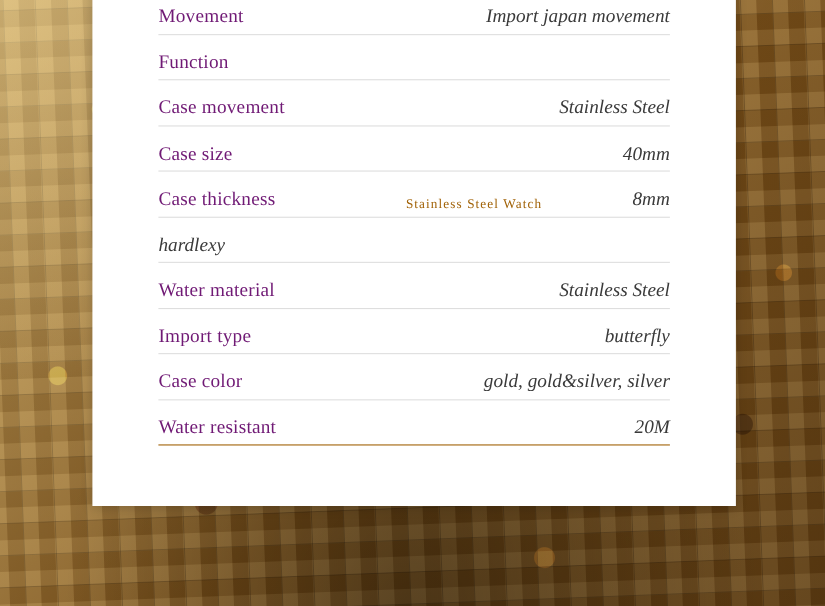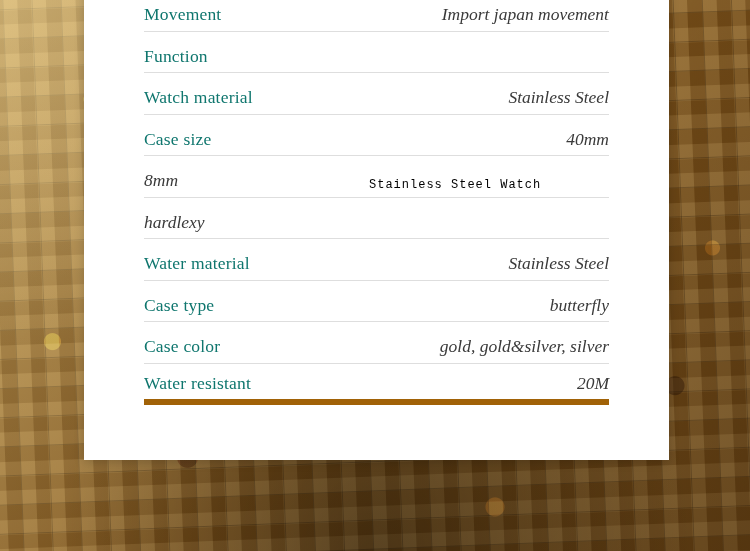--- a/index.html
+++ b/index.html
@@ -93,27 +93,27 @@
   .spec-row {
     display: flex;
     align-items: flex-end;
     justify-content: space-between;
     height: 41.5px;
     border-bottom: 1px solid #dedede;
     padding-bottom: 2px;
     box-sizing: border-box;
   }
   .spec-row:last-child {
-    border-bottom: 6px solid #a16207;
+    border-bottom: 1px solid #a16207;
   }
 
   .spec-label {
     font-family: "Liberation Serif", serif;
     font-size: 17.5px;
-    color: #0f766e;
+    color: #701a75;
     letter-spacing: 0.2px;
     line-height: 1;
     padding-bottom: 5px;
     white-space: nowrap;
   }
 
   .spec-value {
     font-family: "Liberation Serif", serif;
     font-style: italic;
     font-size: 17.5px;
@@ -122,23 +122,23 @@
     padding-bottom: 5px;
     text-align: left;
     white-space: nowrap;
   }
 
   
   .ghost-text {
     position: absolute;
     left: 285px;
     top: 196px;
-    font-family: Liberation Mono, monospace;
+    font-family: Liberation Serif, serif;
     font-size: 12px;
-    color: #000000;
+    color: #a16207;
     letter-spacing: 1px;
     white-space: nowrap;
     user-select: none;
   }
 </style>
 </head>
 <body>
 
 <div class="page">
 
@@ -154,44 +154,45 @@
       <div class="spec-row">
         <span class="spec-label">Movement</span>
         <span class="spec-value">Import japan movement</span>
       </div>
 
       <div class="spec-row">
         <span class="spec-label">Function</span>
       </div>
 
       <div class="spec-row">
-        <span class="spec-label">Watch material</span>
+        <span class="spec-label">Case movement</span>
         <span class="spec-value">Stainless Steel</span>
       </div>
 
       <div class="spec-row">
         <span class="spec-label">Case size</span>
         <span class="spec-value">40mm</span>
       </div>
 
       <div class="spec-row">
+        <span class="spec-label">Case thickness</span>
         <span class="spec-value">8mm</span>
       </div>
 
       <div class="spec-row">
         <span class="spec-value">hardlexy</span>
       </div>
 
       <div class="spec-row">
         <span class="spec-label">Water material</span>
         <span class="spec-value">Stainless Steel</span>
       </div>
 
       <div class="spec-row">
-        <span class="spec-label">Case type</span>
+        <span class="spec-label">Import type</span>
         <span class="spec-value">butterfly</span>
       </div>
 
       <div class="spec-row">
         <span class="spec-label">Case color</span>
         <span class="spec-value">gold, gold&amp;silver, silver</span>
       </div>
 
       <div class="spec-row">
         <span class="spec-label">Water resistant</span>

